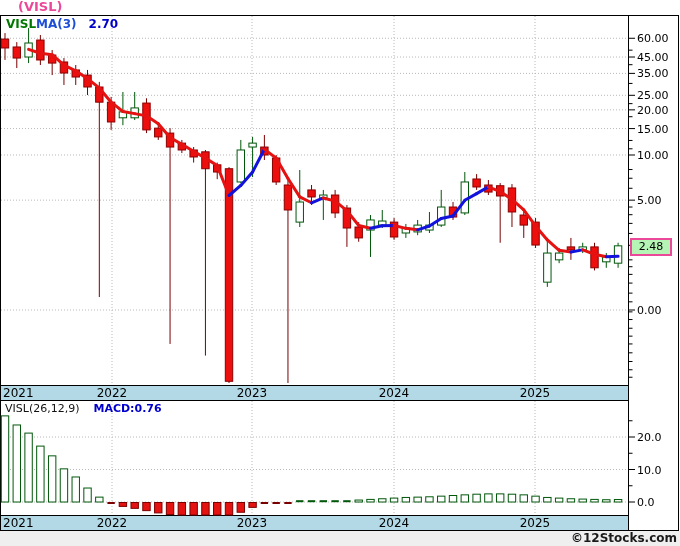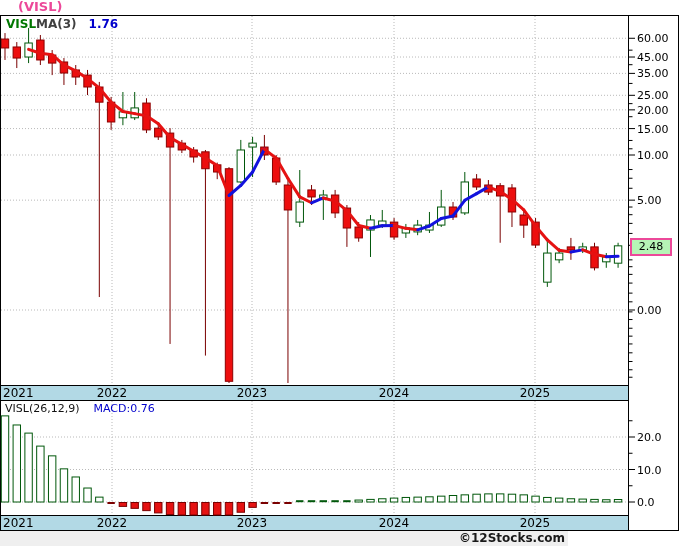--- a/index.html
+++ b/index.html
@@ -7,21 +7,21 @@
         font-family:"DejaVu Sans","Liberation Sans",sans-serif;}
   #chart-svg{position:absolute;left:0;top:0;}
   .ticker-title{position:absolute;left:18px;top:-1px;font-size:13px;font-weight:bold;color:#ec4899;}
   .legend-price{position:absolute;left:6px;top:17px;font-size:12px;font-weight:bold;white-space:nowrap;}
   .legend-price .sym{}
   .legend-price .ma{margin-right:12px;}
   .legend-macd{position:absolute;left:5px;top:402px;font-size:11px;white-space:nowrap;}
   .legend-macd .lbl{color:#111;margin-right:14px;}
   .badge{position:absolute;left:630px;width:38px;height:14px;line-height:14px;
          text-align:center;font-size:11px;color:#000;border:2px solid #ec4899;}
-  .footer{position:absolute;left:0;top:531px;width:568px;height:15px;background:#efefef;}
+  .footer{position:absolute;left:0;top:531px;width:680px;height:15px;background:#efefef;}
   .footer span{display:block;text-align:right;padding-right:3px;font-size:12px;
                font-weight:bold;color:#1a1a1a;line-height:15px;}
   svg text{font-family:"DejaVu Sans","Liberation Sans",sans-serif;}
 </style>
 </head>
 <body>
 
 <div id="root">
   <div class="ticker-title">(VISL)</div>
 
@@ -322,25 +322,25 @@
       <line x1="535.55" y1="225.9845132724128" x2="547.3399999999999" y2="239.9745274745692" stroke="#e51212" stroke-width="3" stroke-linecap="round"></line>
       <line x1="547.3399999999999" y1="239.9745274745692" x2="559.13" y2="250.27046751943226" stroke="#e51212" stroke-width="3" stroke-linecap="round"></line>
       <line x1="559.13" y1="250.27046751943226" x2="570.92" y2="251.9798879051777" stroke="#e51212" stroke-width="3" stroke-linecap="round"></line>
       <line x1="570.92" y1="251.9798879051777" x2="582.7099999999999" y2="249.89661184609716" stroke="#1212dd" stroke-width="3" stroke-linecap="round"></line>
       <line x1="582.7099999999999" y1="249.89661184609716" x2="594.5" y2="254.23152595930927" stroke="#e51212" stroke-width="3" stroke-linecap="round"></line>
       <line x1="594.5" y1="254.23152595930927" x2="606.29" y2="256.6671057899121" stroke="#e51212" stroke-width="3" stroke-linecap="round"></line>
       <line x1="606.29" y1="256.6671057899121" x2="618.0799999999999" y2="256.25479952568946" stroke="#1212dd" stroke-width="3" stroke-linecap="round"></line>
     </svg>
 
   <div class="legend-price">
-    <span class="sym" style="color: rgb(0, 119, 0);">VISL</span><span class="ma" style="color: #404040;">MA(3)</span><span class="maval" style="color: rgb(0, 0, 204);">1.76</span>
+    <span class="sym" style="color: rgb(0, 119, 0);">VISL</span><span class="ma" style="color: #1d4ed8;">MA(3)</span><span class="maval" style="color: rgb(0, 0, 204);">2.70</span>
   </div>
 
   <div class="legend-macd">
-    <span class="lbl">VISL(26,12,9)</span><span class="val" style="color: rgb(0, 0, 204);">MACD:0.76</span>
+    <span class="lbl">VISL(26,12,9)</span><span class="val" style="color: rgb(0, 0, 204); font-weight: bold;">MACD:0.76</span>
   </div>
 
   <div class="badge" id="price-badge" style="background: rgb(182, 244, 182); top: 237.832px;">2.48</div>
 
   <div class="footer">
     <span>©12Stocks.com</span>
   </div>
 </div>
 
 </body></html>

